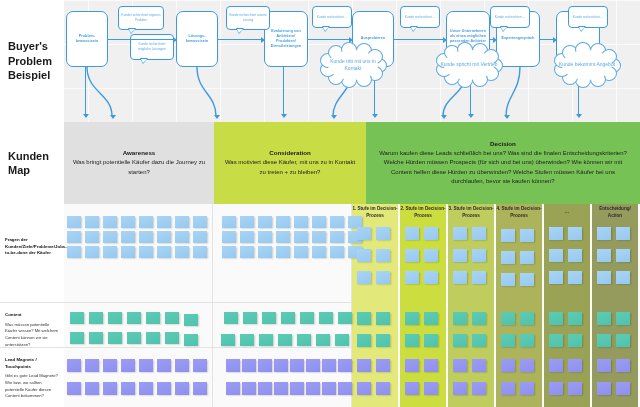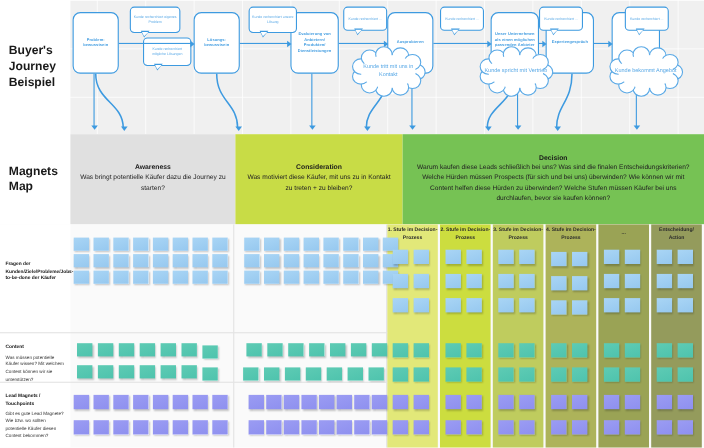--- a/index.html
+++ b/index.html
@@ -119,21 +119,21 @@
 
   .sep { position: absolute; background: #e3e3e3; }
 </style>
 </head>
 <body>
 
 <div id="board">
 
   <div class="journey">
     <div class="jtitle">
-      <span>Buyer's Journey Beispiel</span>
+      <span>Buyer's Problem Beispiel</span>
     </div>
     <div id="journey-art">
         <div class="stage" style="left: 66px; top: 11px; width: 42px; height: 56px;">
           <span>Problem-bewusstsein</span>
         </div>
         <div class="stage" style="left: 176px; top: 11px; width: 42px; height: 56px;">
           <span>Lösungs-bewusstsein</span>
         </div>
         <div class="stage" style="left: 264px; top: 11px; width: 44px; height: 56px;">
           <span>Evaluierung von Anbietern/ Produkten/ Dienstleistungen</span>
@@ -248,21 +248,21 @@
         <div class="arrowdown" style="left: 109.7px; top: 115px;"></div>
         <div class="arrowdown" style="left: 213.7px; top: 115px;"></div>
         <div class="arrowdown" style="left: 330.7px; top: 115px;"></div>
         <div class="arrowdown" style="left: 440.7px; top: 115px;"></div>
         <div class="arrowdown" style="left: 503.7px; top: 115px;"></div>
       </div>
   </div>
 
   <div class="cmap">
     <div class="cmap-title">
-      <span>Magnets Map</span>
+      <span>Kunden Map</span>
     </div>
     <div id="bands">
         <div class="band" style="left: 64px; width: 150px; background: rgb(224, 224, 224);">
           <h4>Awareness</h4>
           <p>Was bringt potentielle Käufer dazu die Journey zu starten?</p>
         </div>
         <div class="band" style="left: 214px; width: 152px; background: rgb(200, 220, 70);">
           <h4>Consideration</h4>
           <p>Was motiviert diese Käufer, mit uns zu in Kontakt zu treten + zu bleiben?</p>
         </div>

